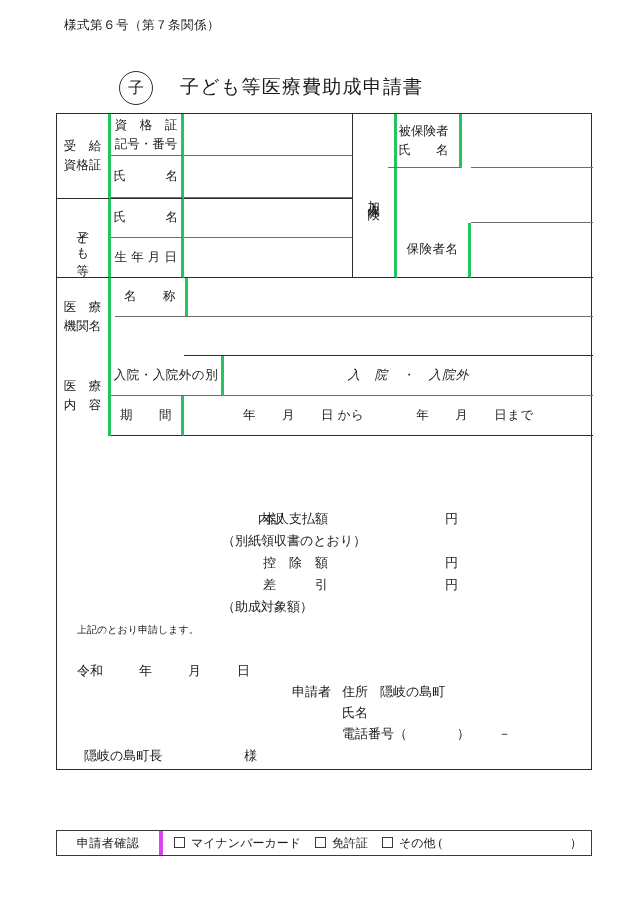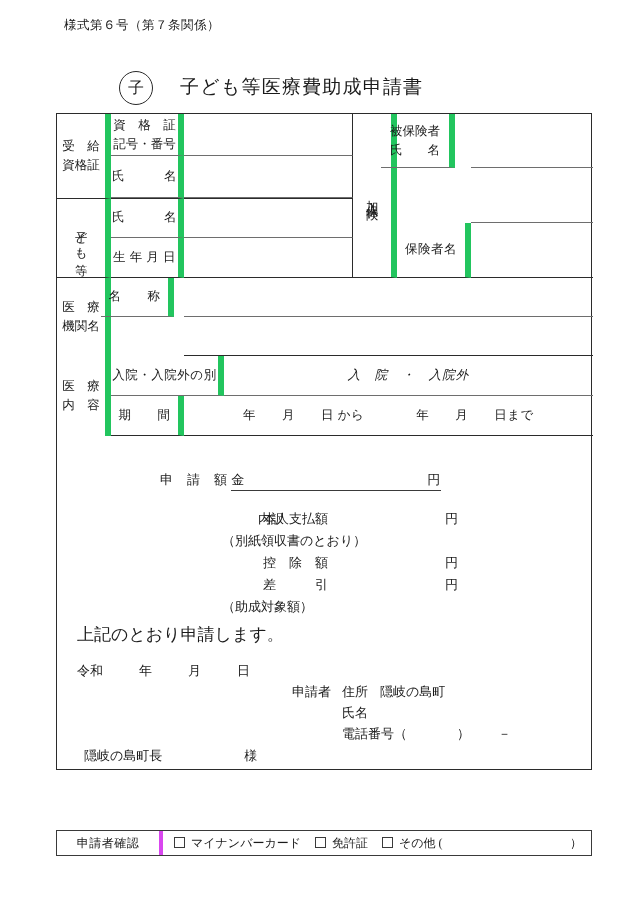--- a/index.html
+++ b/index.html
@@ -74,21 +74,21 @@
     box-sizing: border-box;
     border: 1.6px solid #2b2b2b;
   }
   .cell {
     position: absolute;
     box-sizing: border-box;
     font-size: 12.5px;
     color: #1a1a1a;
   }
   .bb { border-bottom: 1px solid #6e6e6e; }
-  .br { border-right: 6px solid #22c55e; }
+  .br { border-right: 3px solid #22c55e; }
   .bt-strong { border-top: 1.4px solid #2b2b2b; }
   .br-strong { border-right: 1.4px solid #2b2b2b; }
   .bb-strong { border-bottom: 1.4px solid #2b2b2b; }
 
   .lbl {
     display: flex;
     align-items: center;
     justify-content: center;
     height: 100%;
     text-align: center;
@@ -155,21 +155,21 @@
   .bd-row { position: relative; height: 22px; }
   .bd-key { position: absolute; left: 0; margin-left: 48px; }
   .bd-key2 { position: absolute; left: 53px; }
   .bd-unit { position: absolute; left: 235px; }
   .bd-note { position: absolute; left: 12px; }
 
   .decl {
     position: absolute;
     left: 20px;
     top: 187px;
-    font-size: 17px;
+    font-size: 10px;
     white-space: nowrap;
   }
   .date-line {
     position: absolute;
     left: 20px;
     top: 226px;
     font-size: 13px;
     white-space: nowrap;
   }
   .dl-gap { display: inline-block; width: 36px; }
@@ -288,38 +288,38 @@
       <span>生 年 月 日</span>
     </div>
     <div class="cell bb-strong br-strong" style="left:127px;top:124px;width:169px;height:40px;"></div>
 
     <div class="cell br bb-strong" style="left:296px;top:0;width:44px;height:164px;">
       <div class="lbl">
         <span class="vert">加入保険</span>
       </div>
     </div>
 
-    <div class="cell br bb lbl-2line" style="left:324px;top:0;width:74px;height:54px;align-items:center;">
+    <div class="cell br bb lbl-2line" style="left:331px;top:0;width:74px;height:54px;align-items:center;">
       <span>被保険者</span>
       <span>氏　　名</span>
     </div>
     <div class="cell bb" style="left:414px;top:0;width:122px;height:54px;"></div>
 
     <div class="cell bb" style="left:414px;top:54px;width:122px;height:55px;"></div>
 
     <div class="cell br bb-strong lbl" style="left:340px;top:109px;width:74px;height:55px;">
       <span>保険者名</span>
     </div>
     <div class="cell bb-strong" style="left:414px;top:109px;width:122px;height:55px;"></div>
 
     <div class="cell br lbl-2line" style="left:0;top:164px;width:54px;height:78px;">
       <span>医　療</span>
       <span>機関名</span>
     </div>
-    <div class="cell br bb lbl" style="left:44px;top:164px;width:73px;height:39px;">
+    <div class="cell br bb lbl" style="left:58px;top:164px;width:73px;height:39px;">
       <span>名　　称</span>
     </div>
     <div class="cell bb" style="left:127px;top:164px;width:409px;height:39px;"></div>
 
     <div class="cell bb-strong" style="left:127px;top:203px;width:409px;height:39px;"></div>
 
     <div class="cell br lbl-2line" style="left:0;top:242px;width:54px;height:80px;">
       <span>医　療</span>
       <span>内　容</span>
     </div>
@@ -332,24 +332,20 @@
 
     <div class="cell br bb-strong lbl" style="left:54px;top:282px;width:73px;height:40px;">
       <span>期　　間</span>
     </div>
     <div class="cell bb-strong lbl" style="left:127px;top:282px;width:409px;height:40px;">
       <span style="letter-spacing:0.5px;">年　　月　　日 から　　　　年　　月　　日まで</span>
     </div>
 
     <div class="free-area">
 
-      <div class="amount-line">
-        <span class="amount-label">申　請　額</span>
-        <span class="amount-underline"><span class="amt-money">金</span><span class="amt-blank"></span><span class="amt-yen">円</span></span>
-      </div>
 
       <div class="breakdown">
         <div class="bd-row">
           <span class="bd-key">内訳</span>
           <span class="bd-key2">本人支払額</span>
           <span class="bd-unit">円</span>
         </div>
         <div class="bd-row">
           <span class="bd-note">（別紙領収書のとおり）</span>
         </div>

